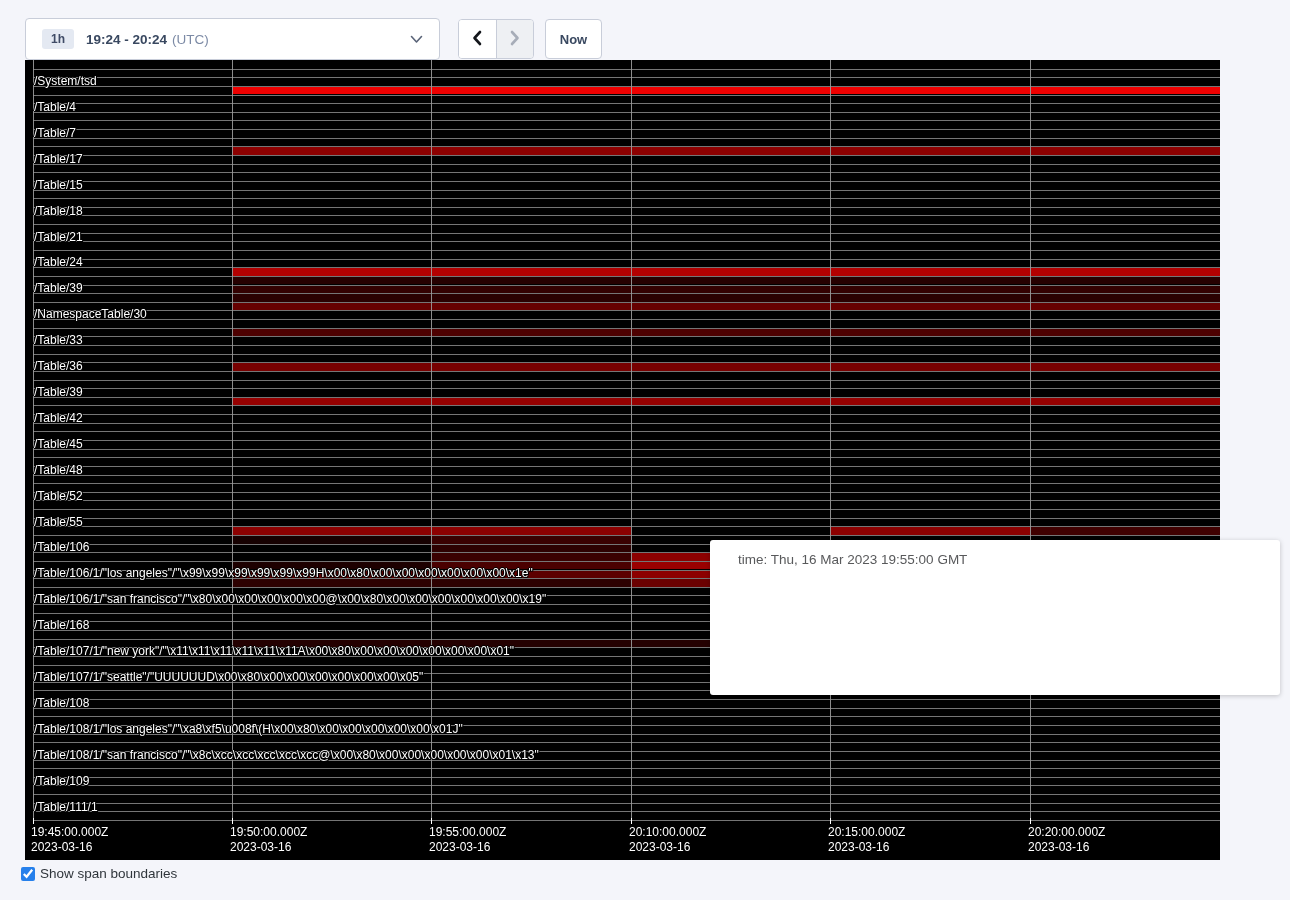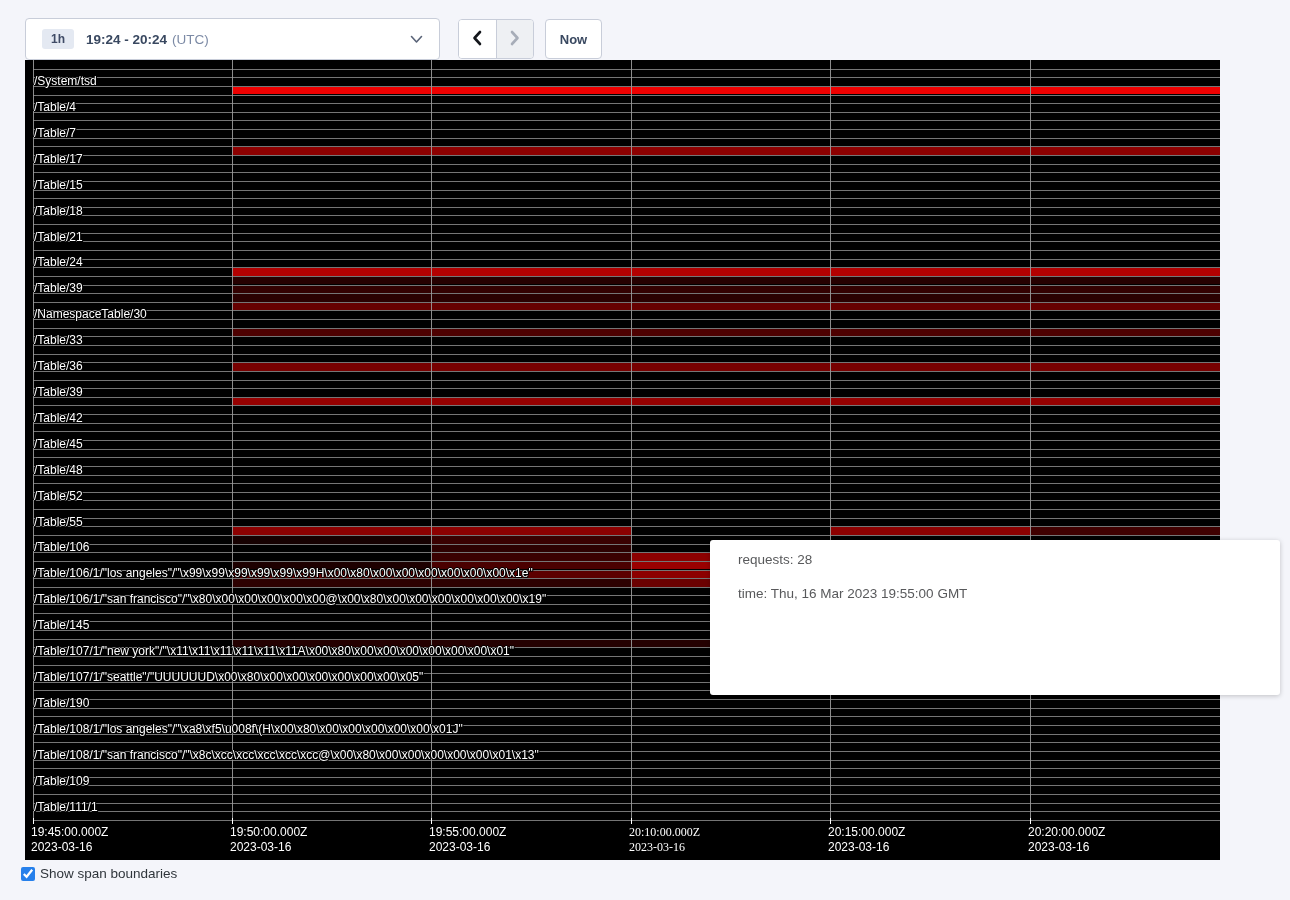--- a/index.html
+++ b/index.html
@@ -252,62 +252,61 @@
       <div class="row-label" style="left: 9px; top: 300.09px;">/Table/36</div>
       <div class="row-label" style="left: 9px; top: 326px;">/Table/39</div>
       <div class="row-label" style="left: 9px; top: 351.91px;">/Table/42</div>
       <div class="row-label" style="left: 9px; top: 377.82px;">/Table/45</div>
       <div class="row-label" style="left: 9px; top: 403.73px;">/Table/48</div>
       <div class="row-label" style="left: 9px; top: 429.64px;">/Table/52</div>
       <div class="row-label" style="left: 9px; top: 455.55px;">/Table/55</div>
       <div class="row-label" style="left: 9px; top: 481.45px;">/Table/106</div>
       <div class="row-label" style="left: 9px; top: 507.36px;">/Table/106/1/"los angeles"/"\x99\x99\x99\x99\x99\x99H\x00\x80\x00\x00\x00\x00\x00\x00\x1e"</div>
       <div class="row-label" style="left: 9px; top: 533.27px;">/Table/106/1/"san francisco"/"\x80\x00\x00\x00\x00\x00@\x00\x80\x00\x00\x00\x00\x00\x00\x19"</div>
-      <div class="row-label" style="left: 9px; top: 559.18px;">/Table/145</div>
+      <div class="row-label" style="left: 9px; top: 559.18px;">/Table/168</div>
       <div class="row-label" style="left: 9px; top: 585.09px;">/Table/107/1/"new york"/"\x11\x11\x11\x11\x11\x11A\x00\x80\x00\x00\x00\x00\x00\x00\x01"</div>
       <div class="row-label" style="left: 9px; top: 611px;">/Table/107/1/"seattle"/"UUUUUUD\x00\x80\x00\x00\x00\x00\x00\x00\x05"</div>
-      <div class="row-label" style="left: 9px; top: 636.91px;">/Table/190</div>
+      <div class="row-label" style="left: 9px; top: 636.91px;">/Table/108</div>
       <div class="row-label" style="left: 9px; top: 662.82px;">/Table/108/1/"los angeles"/"\xa8\xf5\u008f\(H\x00\x80\x00\x00\x00\x00\x00\x01J"</div>
       <div class="row-label" style="left: 9px; top: 688.73px;">/Table/108/1/"san francisco"/"\x8c\xcc\xcc\xcc\xcc\xcc@\x00\x80\x00\x00\x00\x00\x00\x01\x13"</div>
       <div class="row-label" style="left: 9px; top: 714.64px;">/Table/109</div>
       <div class="row-label" style="left: 9px; top: 740.55px;">/Table/111/1</div>
       <div class="tickmark" style="left: 8px; top: 758px;"></div>
       <div class="axis-label" style="left: 6px; top: 765px;">
         <div>19:45:00.000Z</div>
         <div>2023-03-16</div>
       </div>
       <div class="tickmark" style="left: 207px; top: 758px;"></div>
       <div class="axis-label" style="left: 205px; top: 765px;">
         <div>19:50:00.000Z</div>
         <div>2023-03-16</div>
       </div>
       <div class="tickmark" style="left: 406px; top: 758px;"></div>
       <div class="axis-label" style="left: 404px; top: 765px;">
         <div>19:55:00.000Z</div>
         <div>2023-03-16</div>
       </div>
       <div class="tickmark" style="left: 606px; top: 758px;"></div>
-      <div class="axis-label" style="left: 604px; top: 765px; font-family: Liberation Serif, serif;">
+      <div class="axis-label" style="left: 604px; top: 765px;">
         <div>20:10:00.000Z</div>
         <div>2023-03-16</div>
       </div>
       <div class="tickmark" style="left: 805px; top: 758px;"></div>
       <div class="axis-label" style="left: 803px; top: 765px;">
         <div>20:15:00.000Z</div>
         <div>2023-03-16</div>
       </div>
       <div class="tickmark" style="left: 1005px; top: 758px;"></div>
       <div class="axis-label" style="left: 1003px; top: 765px;">
         <div>20:20:00.000Z</div>
         <div>2023-03-16</div>
       </div>
     </div>
 
   <div class="tooltip">
-    <div class="tline">requests: 28</div>
     <div class="tline">time: Thu, 16 Mar 2023 19:55:00 GMT</div>
   </div>
 
   <div class="footer">
     <input type="checkbox" checked="" style="">
     <span class="cb-label">Show span boundaries</span>
   </div>
 
 </div>
 

